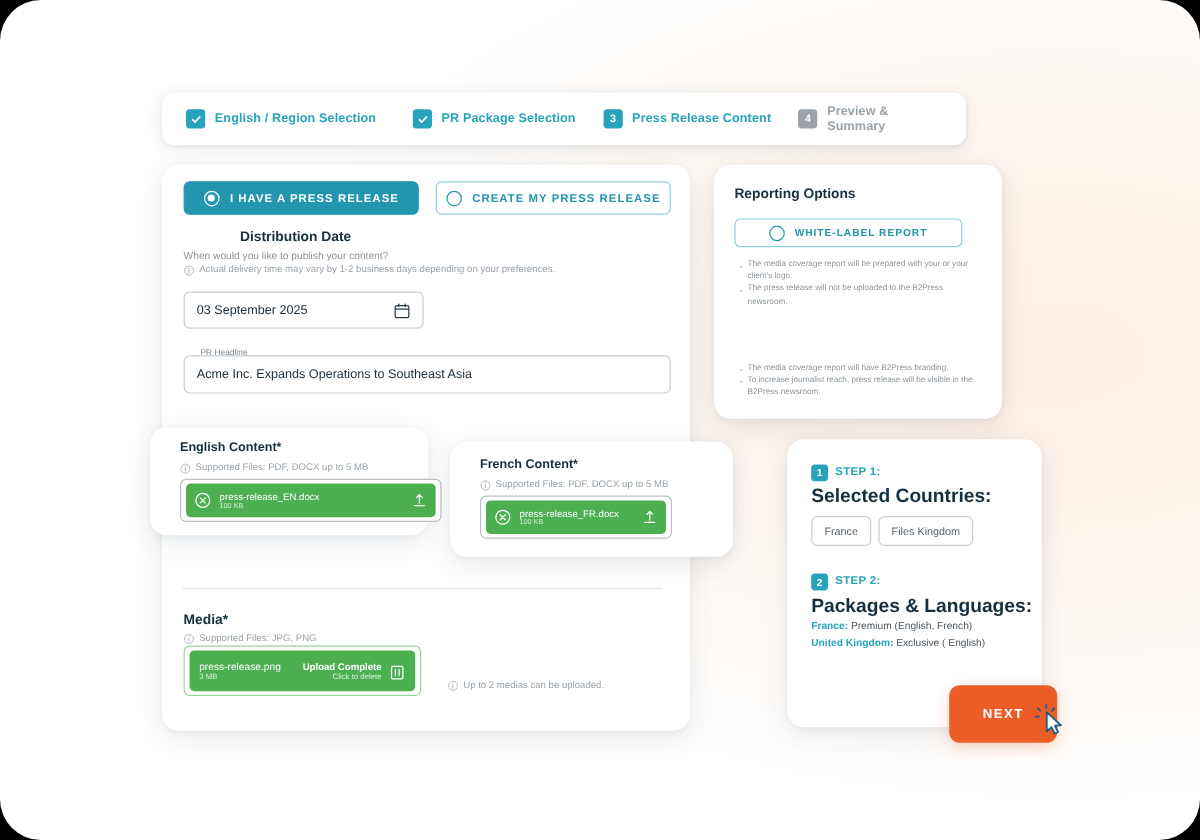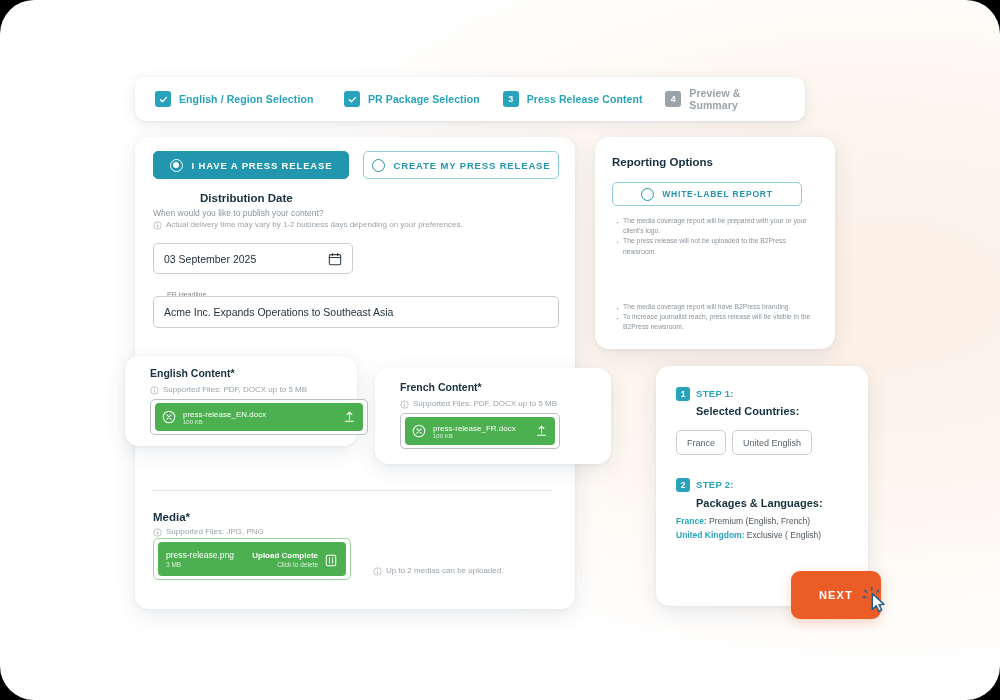--- a/index.html
+++ b/index.html
@@ -157,21 +157,21 @@
   #rep-list-1 { top: 216px; }
   #rep-list-2 { top: 302px; }
 
   
   .sum-badge {
     position: absolute; width: 14px; height: 14px; border-radius: 3px; background: #27A3BC;
     color: #fff; font-size: 8.5px; font-weight: bold;
     display: flex; align-items: center; justify-content: center;
   }
   .sum-step { position: absolute; font-size: 9.5px; font-weight: bold; color: #27A3BC; letter-spacing: .3px; }
-  .sum-head { position: absolute; font-size: 11px; font-weight: bold; color: #16303f; margin-left: 20px; }
+  .sum-head { position: absolute; font-size: 16px; font-weight: bold; color: #16303f; }
   #sum-b1 { left: 676px; top: 387px; }
   #sum-s1 { left: 696px; top: 388px; }
   #sum-h1 { left: 676px; top: 405px; }
   #chips  { position: absolute; left: 676px; top: 430px; display: flex; gap: 6px; }
   .chip { height: 25px; border: 1px solid #c8ced3; border-radius: 5px; background: #fff;
           display: flex; align-items: center; padding: 0 10px; font-size: 9px; color: #5b646b; cursor: pointer; }
   #sum-b2 { left: 676px; top: 478px; }
   #sum-s2 { left: 696px; top: 479px; }
   #sum-h2 { left: 676px; top: 497px; }
   #pkg-list { position: absolute; left: 676px; top: 515px; }
@@ -370,21 +370,21 @@
     <li>To increase journalist reach, press release will be visible in the B2Press newsroom.</li>
   </ul>
 
   <div class="card" id="steps-card"></div>
 
   <div class="sum-badge" id="sum-b1">1</div>
   <div class="sum-step" id="sum-s1">STEP 1:</div>
   <div class="sum-head" id="sum-h1">Selected Countries:</div>
   <div id="chips">
     <span class="chip">France</span>
-    <span class="chip">United English</span>
+    <span class="chip">Files Kingdom</span>
   </div>
 
   <div class="sum-badge" id="sum-b2">2</div>
   <div class="sum-step" id="sum-s2">STEP 2:</div>
   <div class="sum-head" id="sum-h2">Packages &amp; Languages:</div>
   <div id="pkg-list">
     <div class="pkg">
       <b>France:</b><span> Premium (English, French)</span>
     </div>
     <div class="pkg">

